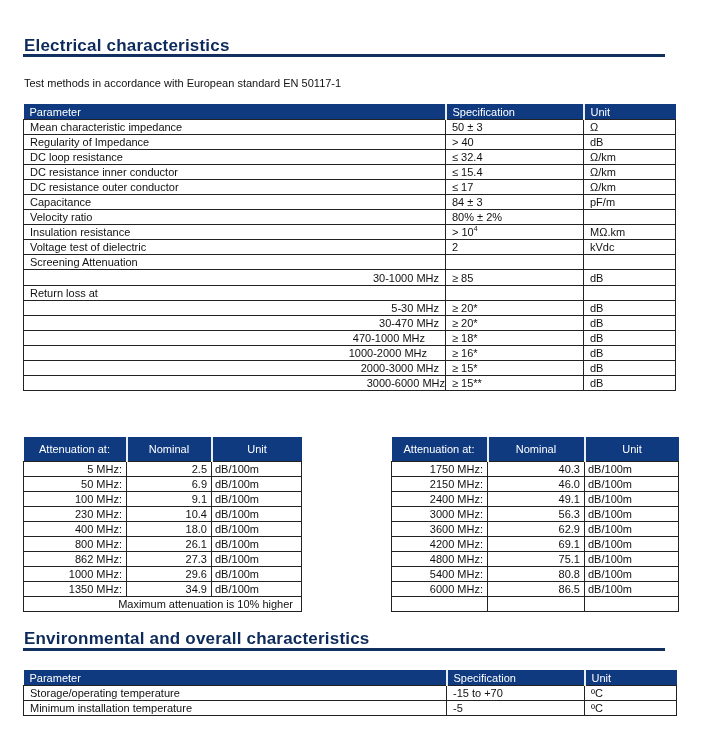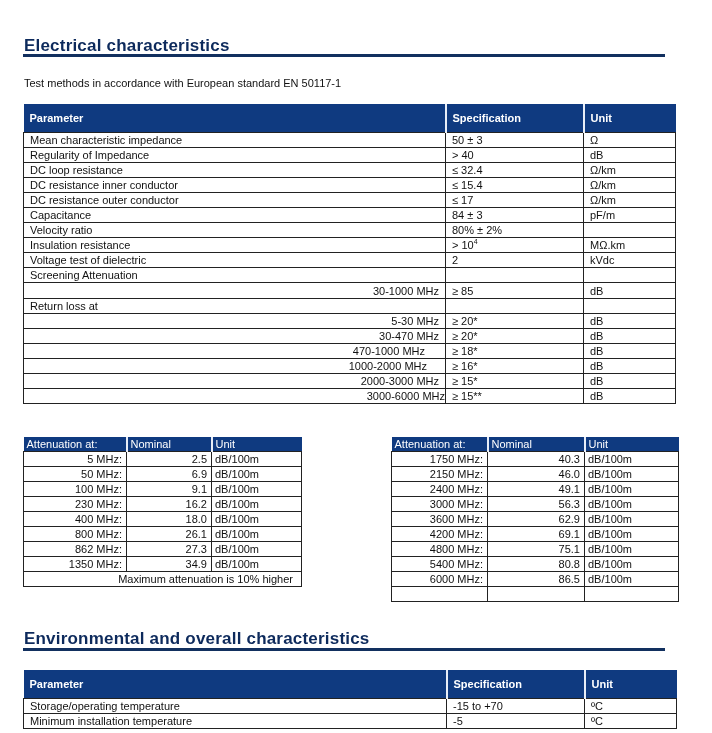--- a/index.html
+++ b/index.html
@@ -9,23 +9,23 @@
          color:#0d2a5c; letter-spacing:0.2px; }
   .rule { position:absolute; left:23px; width:642px; height:3px; background:#12305f; }
   .note { position:absolute; left:24px; top:77px; font-size:11px; color:#111; }
   table { position:absolute; border-collapse:collapse; font-size:11px; table-layout:fixed; }
   td, th { padding:0 3px; height:14px; line-height:14px; white-space:nowrap; overflow:hidden; }
   th { background:#0f3a80; color:#ffffff; font-weight:normal; text-align:left;
        border-right:2px solid #e8eef8; }
   th:last-child { border-right:none;margin-top:15px; }
   td { border:1px solid #222; }
   .main td, .env td { padding-left:6px; }
-  .main th, .env th { padding-left:6px; height:28px;font-weight:bold; }
+  .main th, .env th { padding-left:6px; height:15px; }
   .r { text-align:right; padding-right:4px; }
-  .att th { height:14px; }
+  .att th { text-align:center; height:24px; }
   .att td.r { padding-right:4px; }
   sup { font-size:7px; vertical-align:top; line-height:8px; }
 </style>
 </head>
 <body>
 
 <div class="section-title" style="top:36px;">Electrical characteristics</div>
 <div class="rule" style="top:54px;"></div>
 <div class="note">Test methods in accordance with European standard EN 50117-1</div>
 
@@ -156,36 +156,41 @@
         <td class="r">6.9</td>
         <td>dB/100m</td>
       </tr>
   <tr>
         <td class="r">100 MHz:</td>
         <td class="r">9.1</td>
         <td>dB/100m</td>
       </tr>
   <tr>
         <td class="r">230 MHz:</td>
-        <td class="r">16.2</td>
+        <td class="r">10.4</td>
         <td>dB/100m</td>
       </tr>
   <tr>
         <td class="r">400 MHz:</td>
         <td class="r">18.0</td>
         <td>dB/100m</td>
       </tr>
   <tr>
         <td class="r">800 MHz:</td>
         <td class="r">26.1</td>
         <td>dB/100m</td>
       </tr>
   <tr>
         <td class="r">862 MHz:</td>
         <td class="r">27.3</td>
+        <td>dB/100m</td>
+      </tr>
+  <tr>
+        <td class="r">1000 MHz:</td>
+        <td class="r">29.6</td>
         <td>dB/100m</td>
       </tr>
   <tr>
         <td class="r">1350 MHz:</td>
         <td class="r">34.9</td>
         <td>dB/100m</td>
       </tr>
   <tr>
         <td colspan="3" class="r" style="padding-right:8px;">Maximum attenuation is 10% higher</td>
       </tr>

